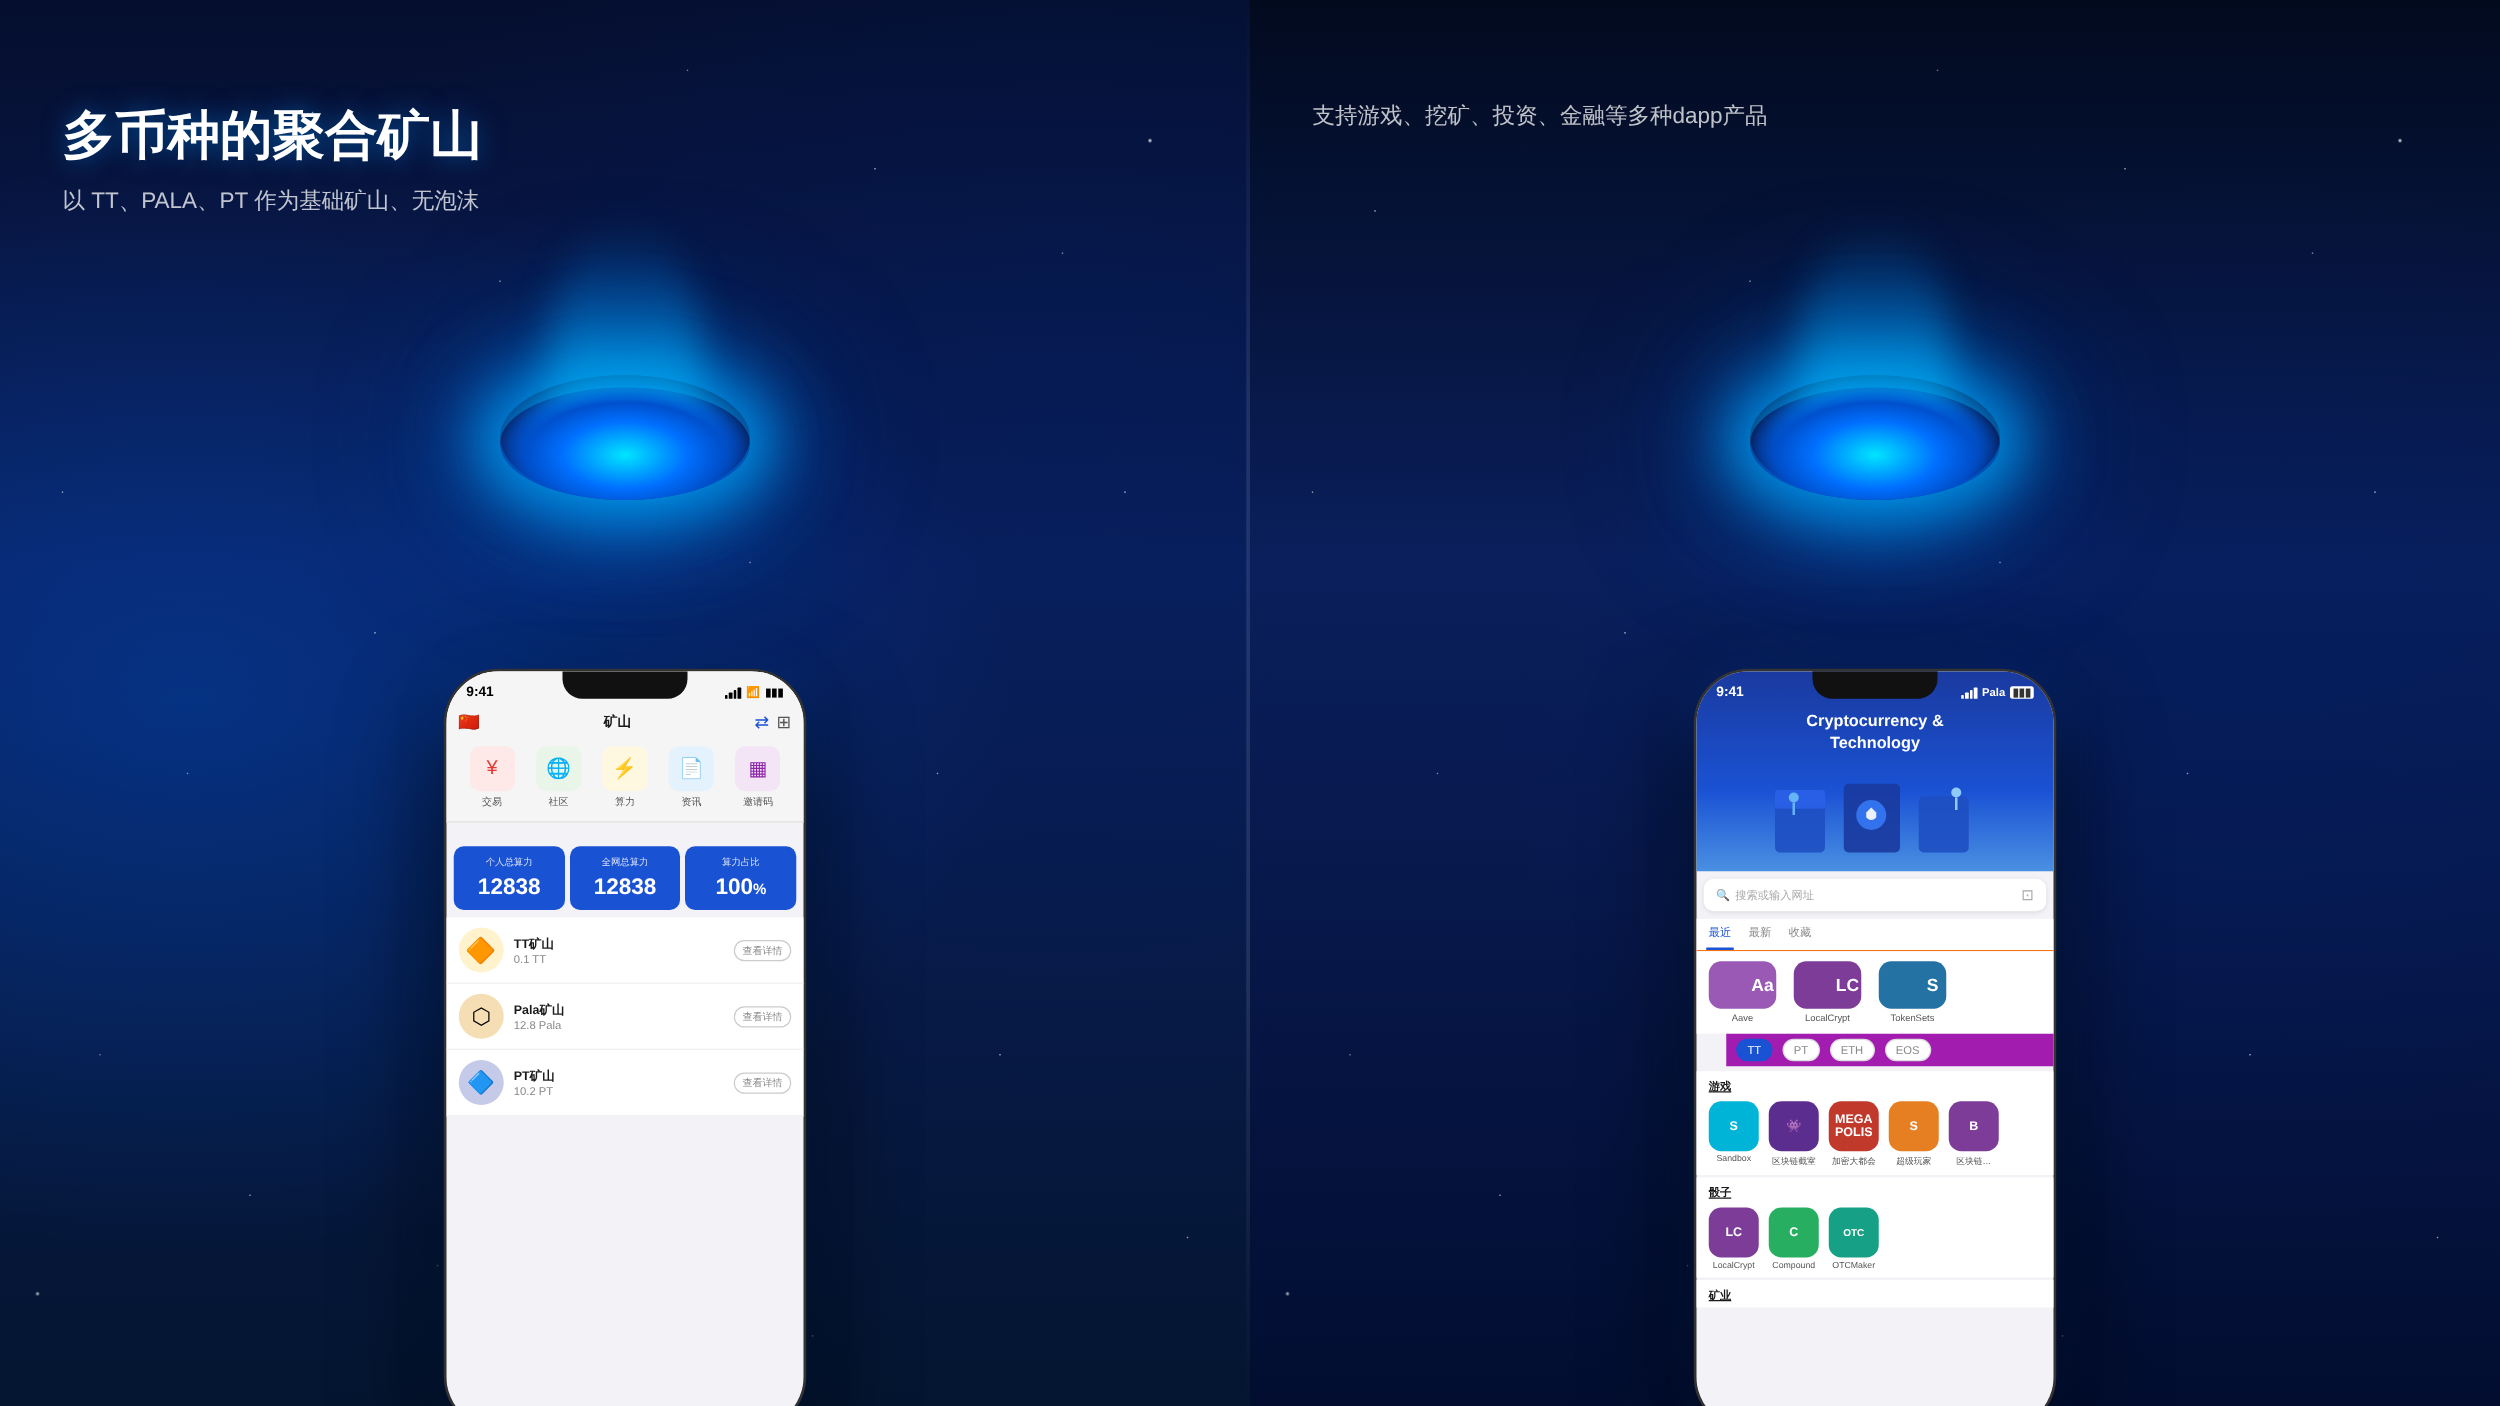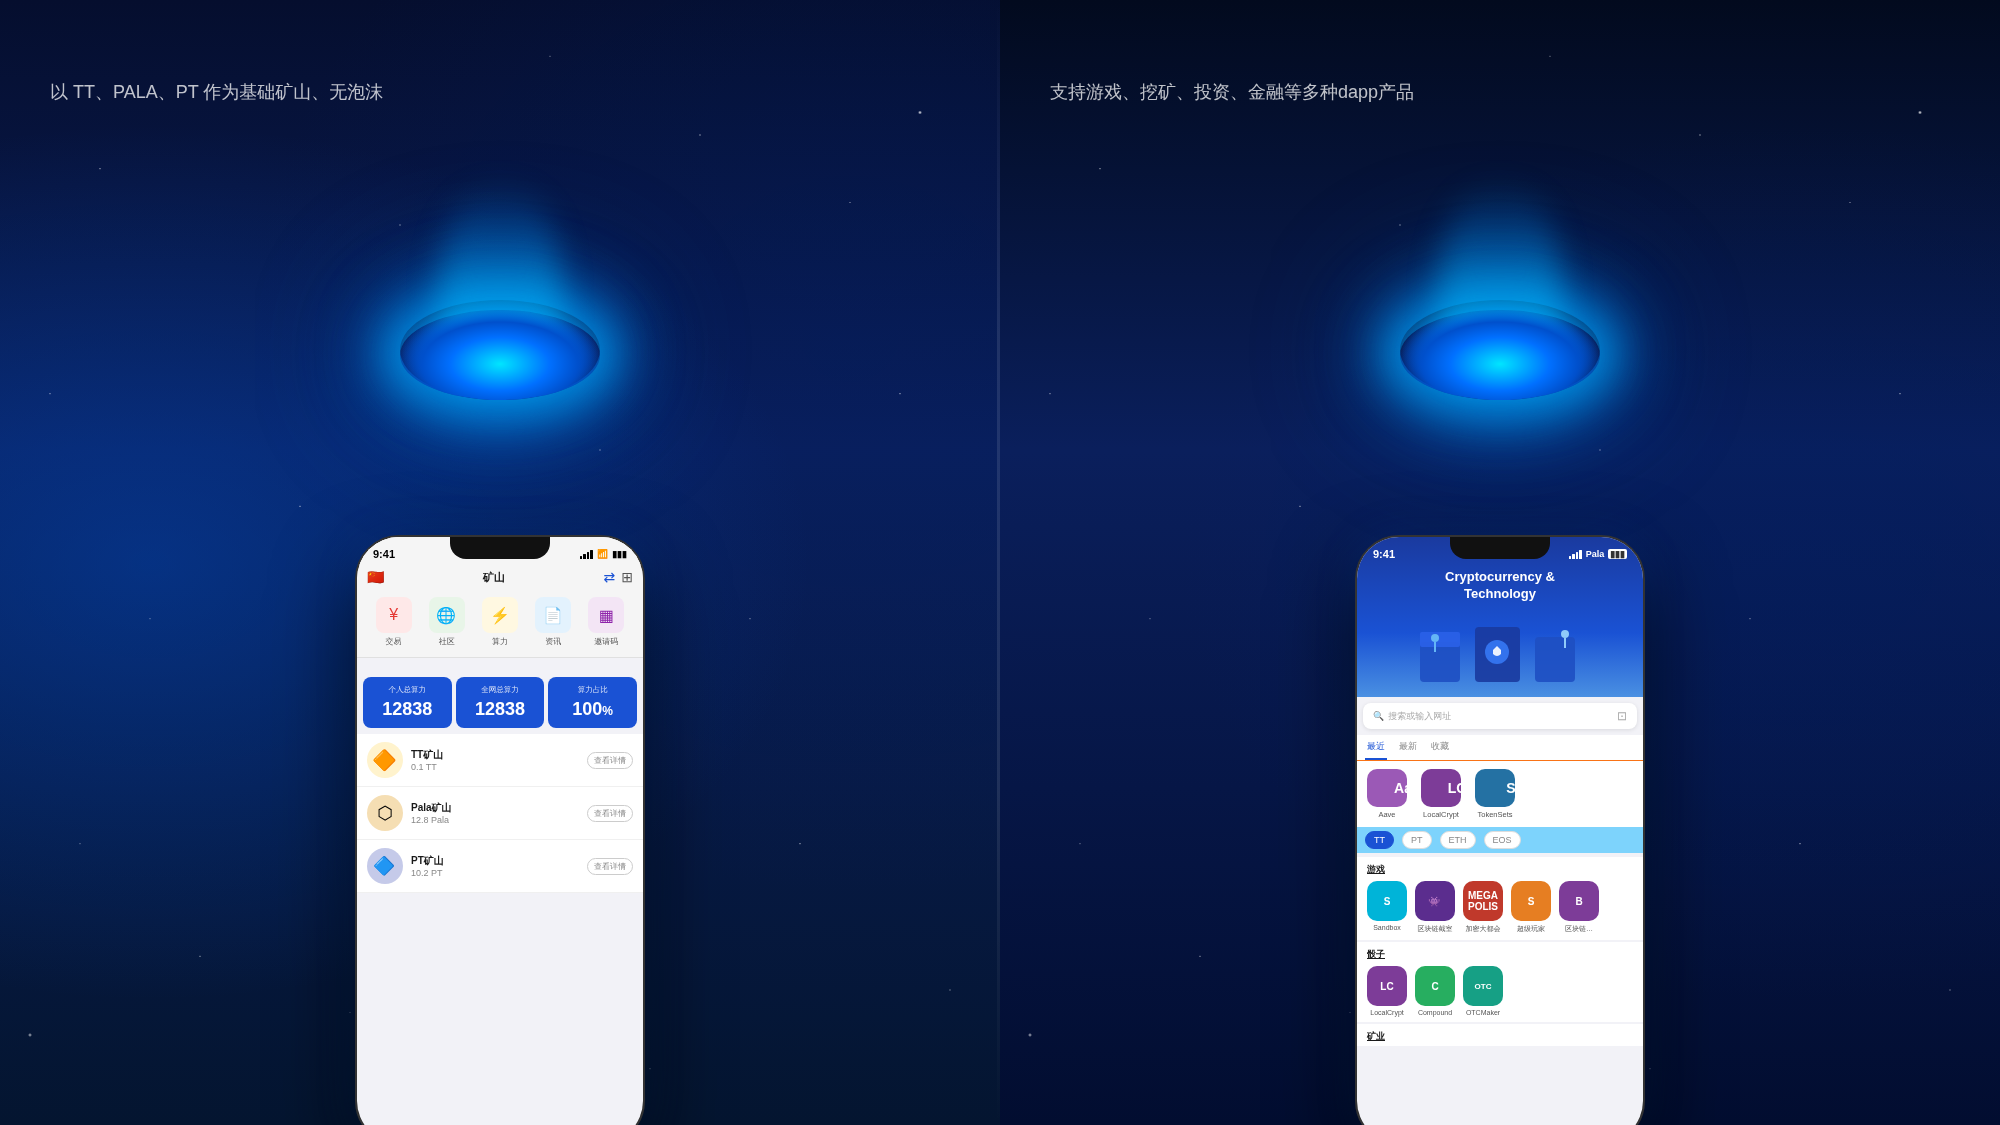--- a/index.html
+++ b/index.html
@@ -406,21 +406,21 @@
     }
 
     .recent-icon-item {
       display: flex;
       flex-direction: column;
       align-items: center;
       gap: 3px;
     }
 
     .recent-icon-circle {
-      width: 40px;
+      width: 54px;
       height: 38px;
       border-radius: 10px;
       display: flex;
       align-items: center;
       justify-content: center;
       font-size: 14px;
       color: #fff;
       font-weight: 700;
       padding-left: 32px;
     }
@@ -428,21 +428,22 @@
     .recent-icon-label {
       font-size: 7.5px;
       color: #555;
     }
 
     
     .cat-tabs {
       display: flex;
       padding: 4px 8px;
       gap: 8px;
-      background: #7dd3fc;
+      background: #a21caf;
+      margin-left: 24px;
     }
 
     .cat-tab {
       font-size: 9px;
       padding: 3px 8px;
       border-radius: 10px;
       color: #888;
       background: #fff;
       border: 1px solid #ddd;
     }
@@ -559,20 +560,21 @@
 <div class="panel panel-left">
   <div class="bg-stars"></div>
   <div class="stars-overlay"></div>
 
   <div class="planet-glow">
     <div class="planet-flame"></div>
     <div style="position:absolute;bottom:0;left:50%;transform:translateX(-50%);width:200px;height:90px;border-radius:50%;background:radial-gradient(ellipse at 50% 60%, #00e5ff 0%, #0070ff 35%, #0050cc 55%, transparent 75%);box-shadow:0 0 40px 15px rgba(0,180,255,0.5),0 0 80px 30px rgba(0,100,200,0.3);"></div>
   </div>
 
   <div class="panel-header">
+    <h1>多币种的聚合矿山</h1>
     <p>以 TT、PALA、PT 作为基础矿山、无泡沫</p>
   </div>
 
   <div class="phone-container">
     <div class="phone">
       <div class="phone-notch"></div>
       <div class="phone-btn-right"></div>
       <div class="phone-btn-left1"></div>
       <div class="phone-btn-left2"></div>
       <div class="phone-btn-left3"></div>

